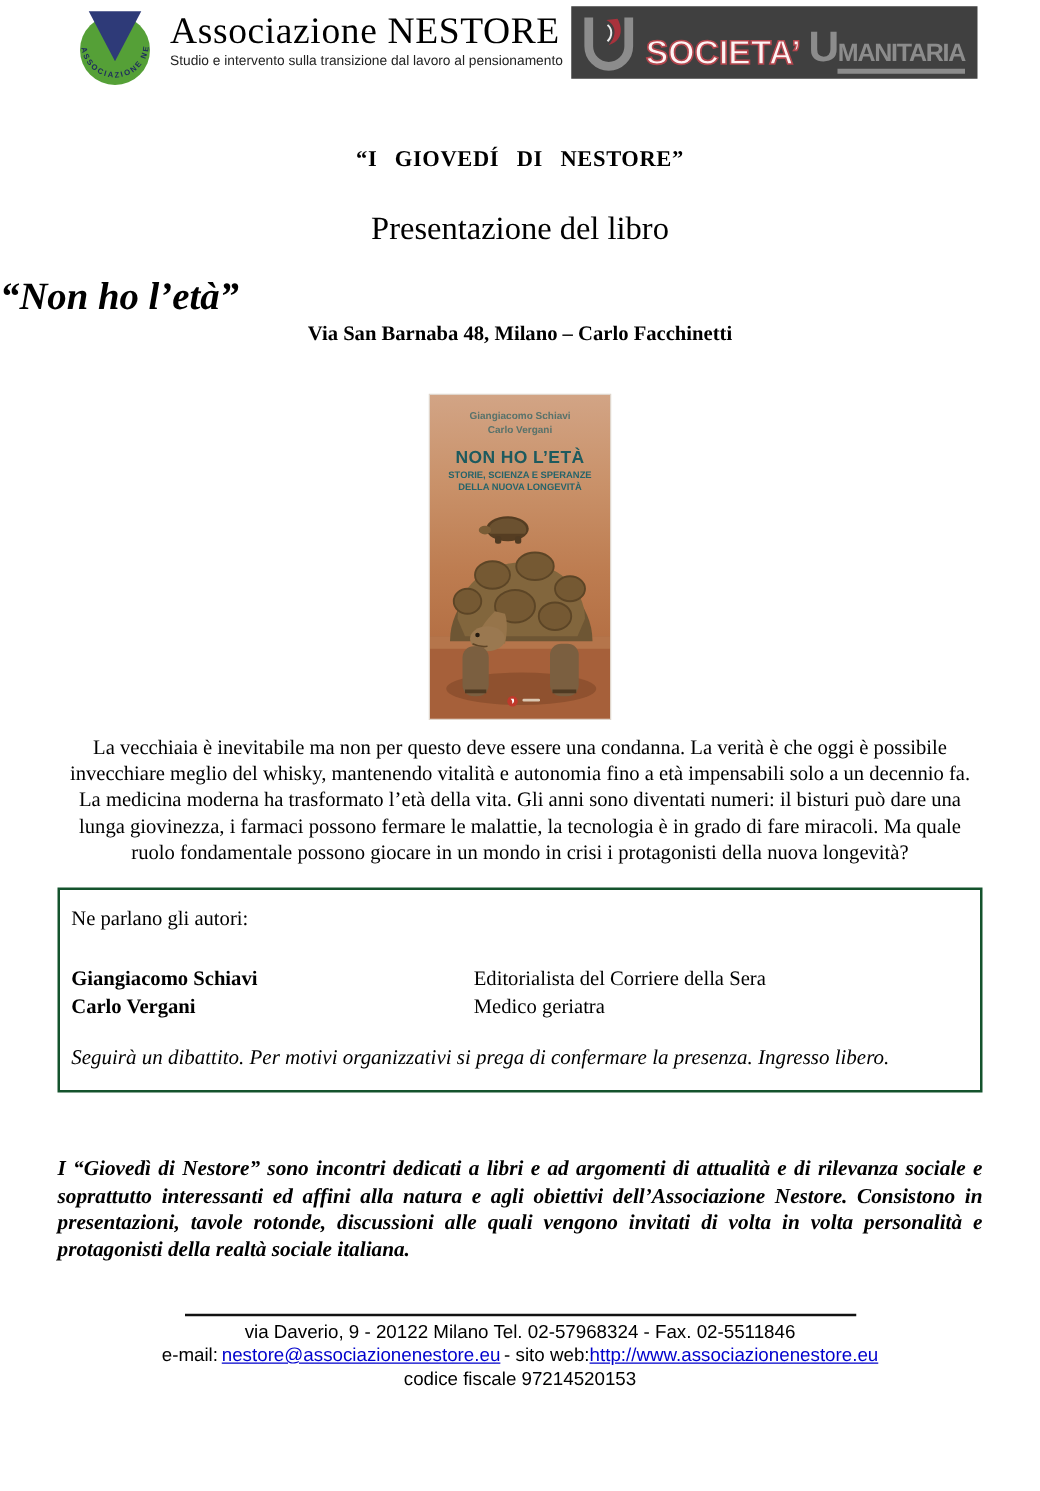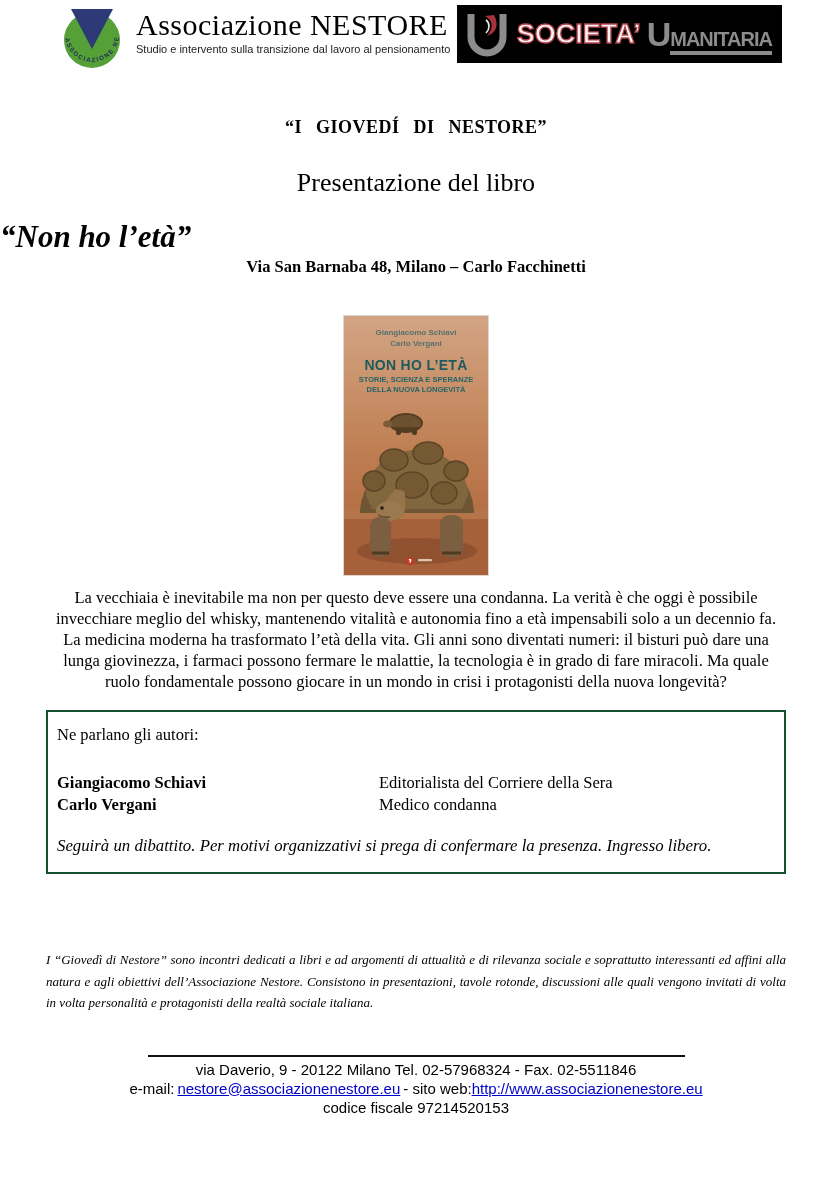--- a/index.html
+++ b/index.html
@@ -8,21 +8,21 @@
     position:relative; width:832px; height:1193px; margin:0 auto;
     background:#ffffff; overflow:hidden;
     font-family:"Liberation Serif", serif; color:#000;
   }
   
   .header { display:flex; justify-content:space-between; align-items:flex-start; padding:3px 50px 0 58px; height:70px; }
   .brand { display:flex; gap:10px; }
   .brand-text { padding-top:6px; }
   .org-name { font-size:30px; font-weight:normal; letter-spacing:0.5px; line-height:32px; }
   .org-subtitle { font-family:"Liberation Sans", sans-serif; font-size:11px; color:#222; margin-top:2px; text-align:center; }
-  .umanitaria-box { background:#000000; display:flex; align-items:center; gap:6px; padding:5px 10px 5px 6px; height:58px; margin-top:2px; }
+  .umanitaria-box { background:#404040; display:flex; align-items:flex-end; gap:6px; padding:5px 10px 5px 6px; height:58px; margin-top:2px; }
   .societa-word {
     font-family:"Liberation Sans", sans-serif; font-weight:bold; font-size:27px; letter-spacing:0px;
     color:#fdf4f4; -webkit-text-stroke:1.3px #b5454d;
   }
   .umanitaria-word { font-family:"Liberation Sans", sans-serif; font-weight:bold; color:#8c8c8c; letter-spacing:-1px; white-space:nowrap; }
   .umanitaria-word .initial { font-size:34px; }
   .umanitaria-word .rest { font-size:20px; border-bottom:4px solid #8c8c8c; padding-bottom:1px; }
   
   .series-title { text-align:center; margin-top:47px; font-size:18px; font-weight:bold; word-spacing:9px; letter-spacing:0.5px; }
   .presentation-label { text-align:center; margin-top:30px; font-size:26px; }
@@ -45,22 +45,22 @@
   
   .body-paragraphs { width:734px; margin:11px auto 0; font-size:16.5px; line-height:21px; text-align:center; }
   
   .speakers-box { width:740px; margin:18px auto 0; border:2px solid #14532d; padding:13px 10px 16px 9px; }
   .speakers-heading { font-size:16.5px; }
   .speaker-rows { margin-top:27px; }
   .speaker-row { display:grid; grid-template-columns:322px 1fr; font-size:16.5px; line-height:22px; }
   .speaker-name { font-weight:bold; }
   .speakers-note { margin-top:20px; font-size:16.8px; font-style:italic; }
   
-  .about-paragraph { width:740px; margin:75px auto 0; font-size:13px; line-height:21.5px;
-    font-weight:normal; font-style:italic; text-align:justify; }
+  .about-paragraph { width:740px; margin:50px auto 0; font-size:17px; line-height:21.5px;
+    font-weight:bold; font-style:italic; text-align:justify; }
   
   .footer { margin-top:41px; text-align:center; font-family:"Liberation Sans", sans-serif; font-size:15px; line-height:19px; }
   .footer-rule { width:537px; margin:0 auto 3px; border:0; border-top:2px solid #111; }
   .footer a { color:#0000cc; text-decoration:underline; cursor:pointer; }
   .contact-line .gap { display:inline-block; width:3px; }
 </style>
 </head>
 <body>
 
 <div class="page">
@@ -153,21 +153,21 @@
 
   <div class="speakers-box">
     <div class="speakers-heading">Ne parlano gli autori:</div>
     <div class="speaker-rows">
       <div class="speaker-row">
         <span class="speaker-name">Giangiacomo Schiavi</span>
         <span class="speaker-role">Editorialista del Corriere della Sera</span>
       </div>
       <div class="speaker-row">
         <span class="speaker-name">Carlo Vergani</span>
-        <span class="speaker-role">Medico condanna</span>
+        <span class="speaker-role">Medico geriatra</span>
       </div>
     </div>
     <div class="speakers-note">Seguirà un dibattito. Per motivi organizzativi si prega di confermare la presenza. Ingresso libero.</div>
   </div>
 
   <div class="about-paragraph">I “Giovedì di Nestore” sono incontri dedicati a libri e ad argomenti di attualità e di rilevanza sociale e soprattutto interessanti ed affini alla natura e agli obiettivi dell’Associazione Nestore. Consistono in presentazioni, tavole rotonde, discussioni alle quali vengono invitati di volta in volta personalità e protagonisti della realtà sociale italiana.</div>
 
   <div class="footer">
     <hr class="footer-rule">
     <div class="address-line">via Daverio, 9 - 20122 Milano Tel. 02-57968324 - Fax. 02-5511846</div>

